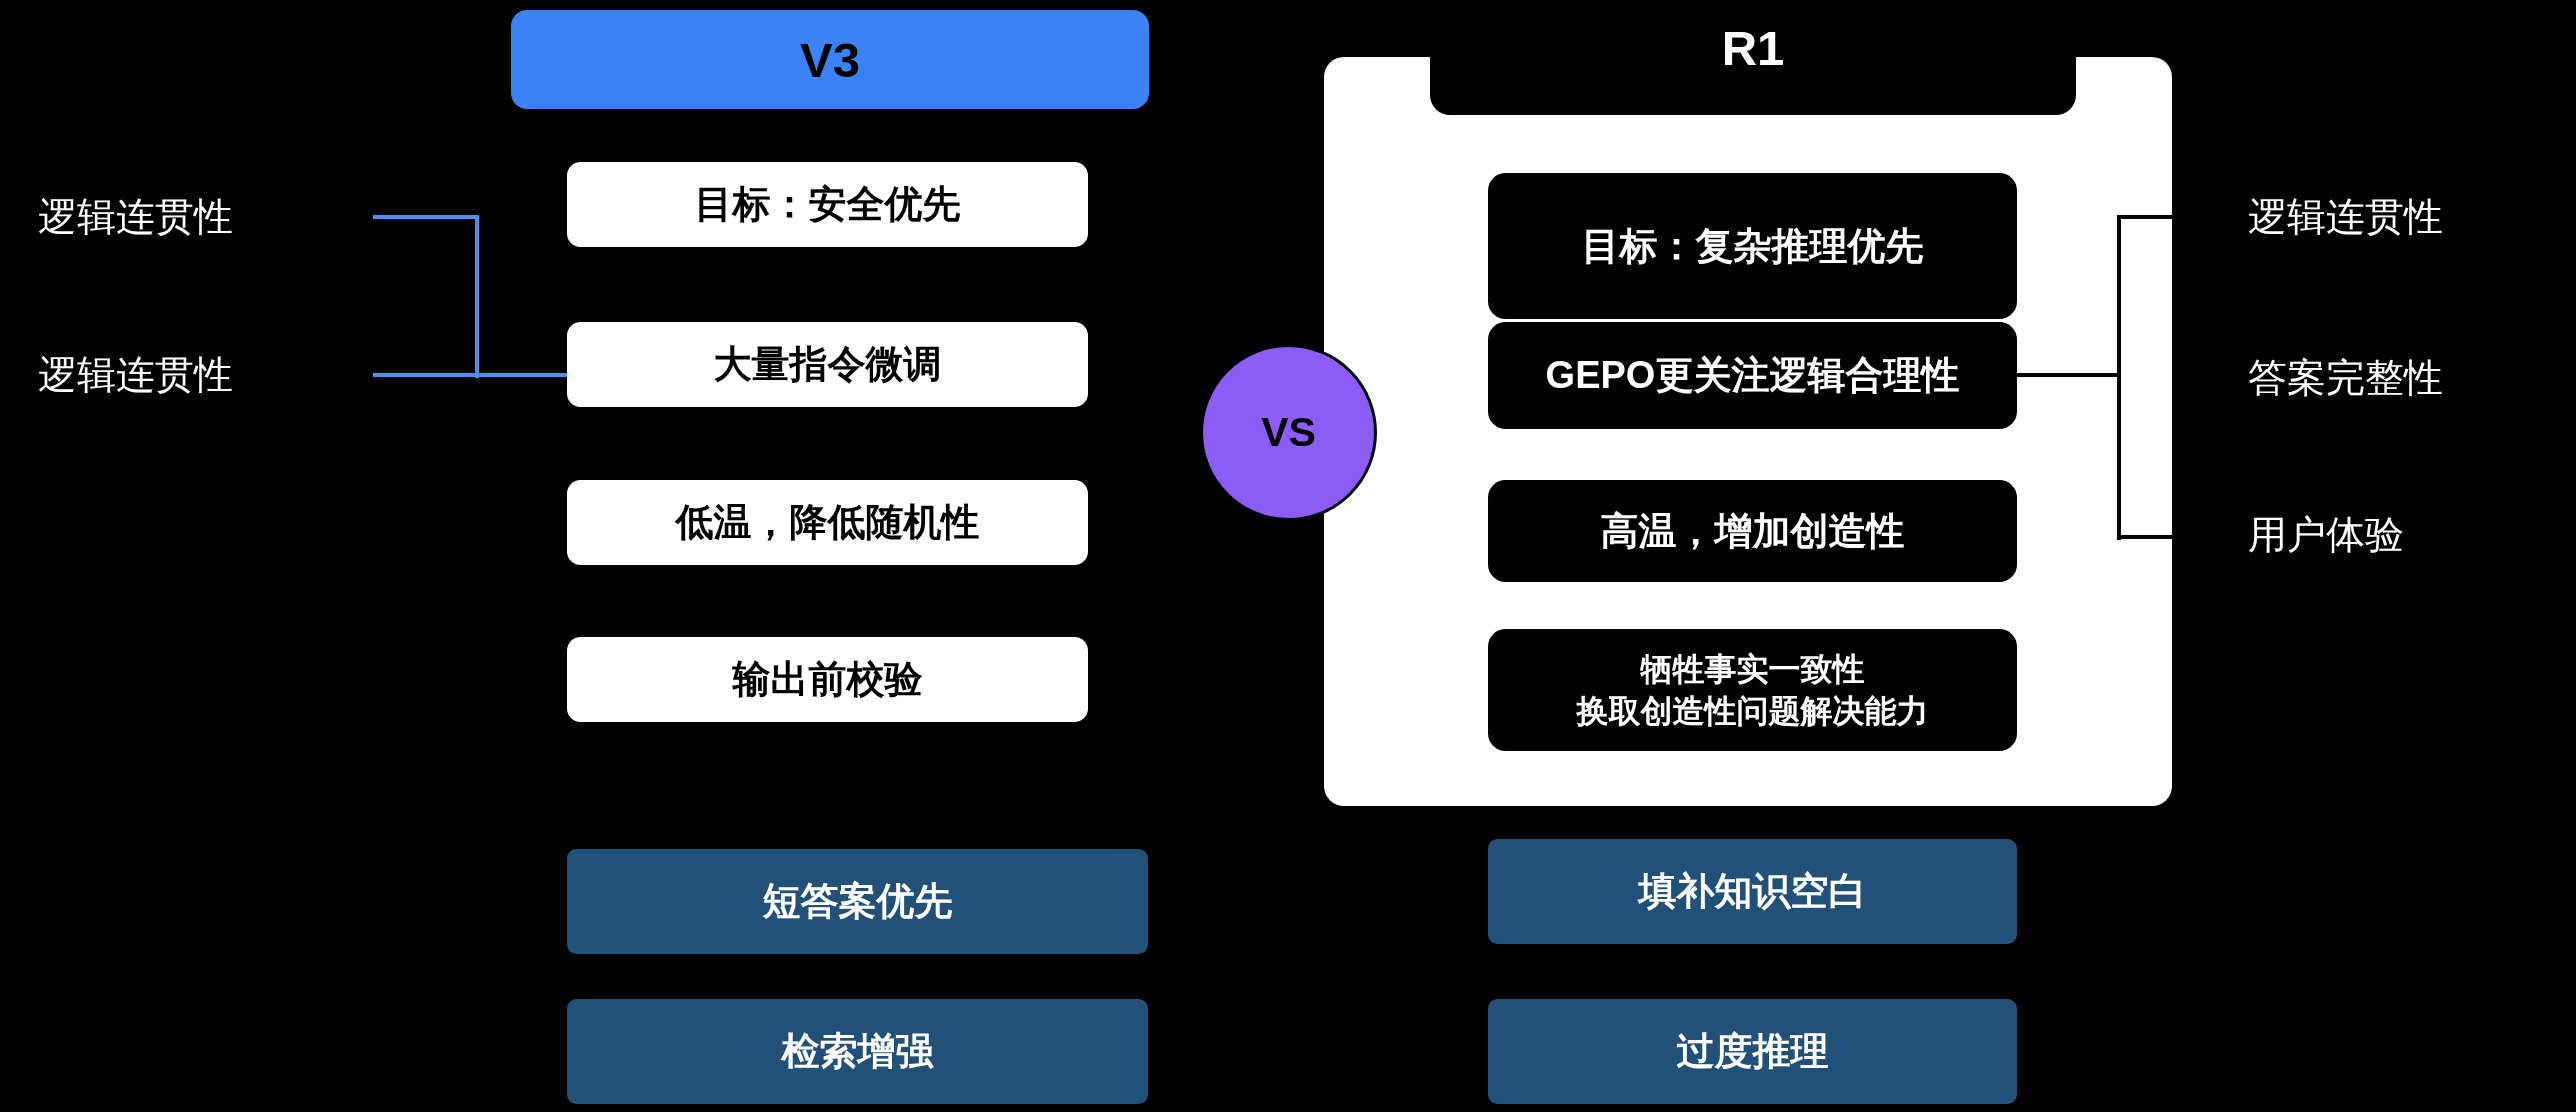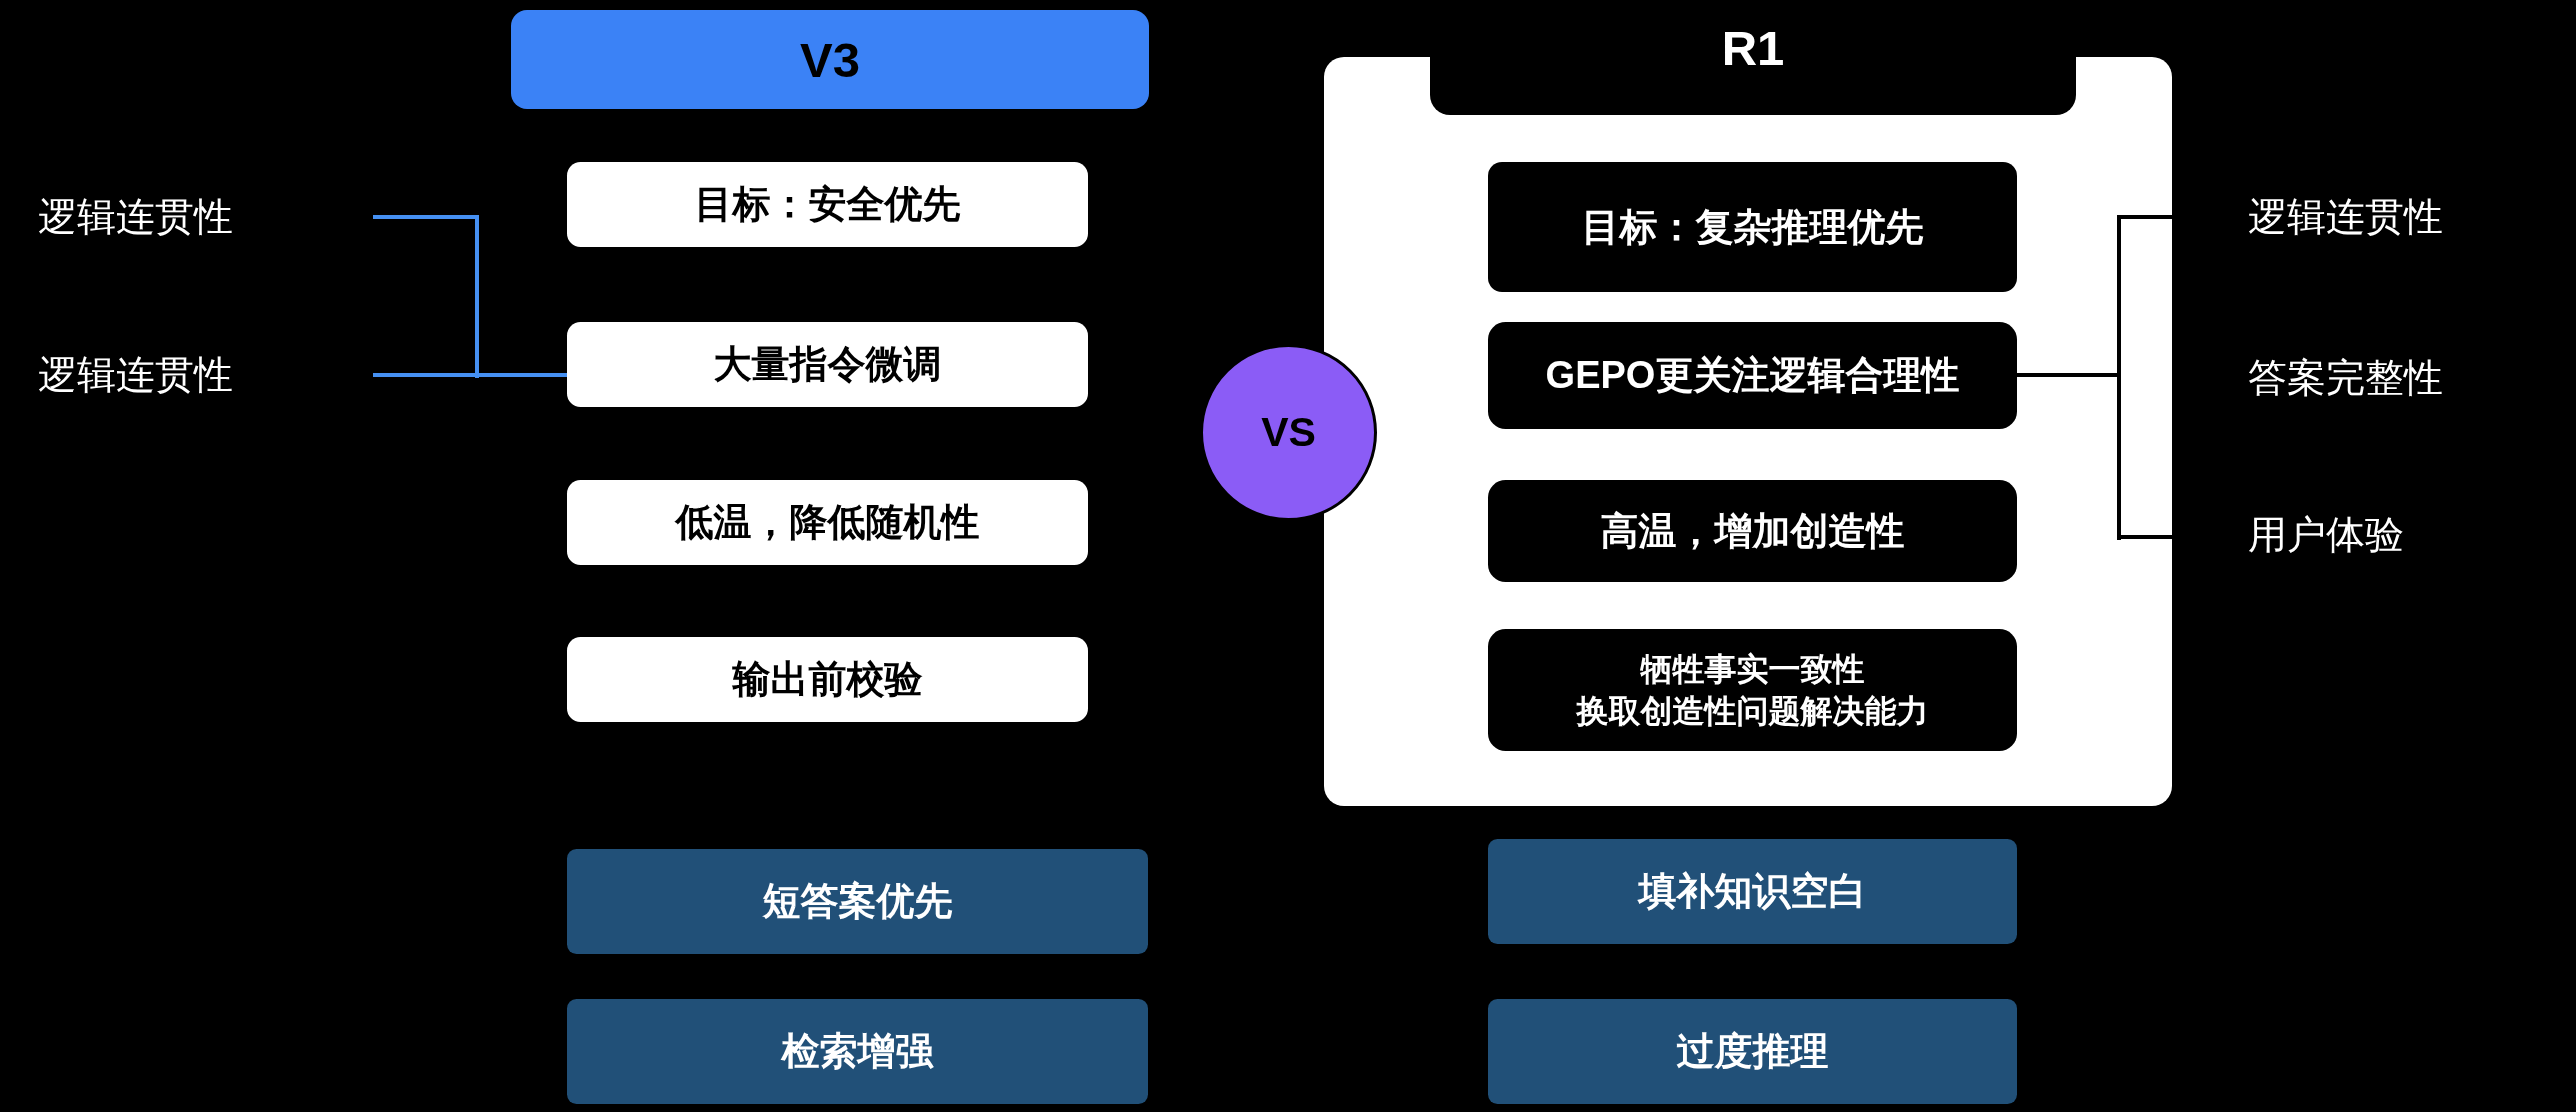--- a/index.html
+++ b/index.html
@@ -109,21 +109,21 @@
 
   <div class="vs-badge">
     <span>VS</span>
   </div>
 
   <div class="r1-panel"></div>
   <div class="r1-header">
     <span>R1</span>
   </div>
 
-  <div class="kbox" style="top:162px;height:130px;border-radius:14px;">
+  <div class="kbox" style="top:173px;height:146px;">
     <span>目标：复杂推理优先</span>
   </div>
   <div class="kbox" style="top:322px;height:107px;">
     <span>GEPO更关注逻辑合理性</span>
   </div>
   <div class="kbox" style="top:480px;height:102px;">
     <span>高温，增加创造性</span>
   </div>
   <div class="kbox multi" style="top:629px;height:122px;">
     <span>牺牲事实一致性</span>

